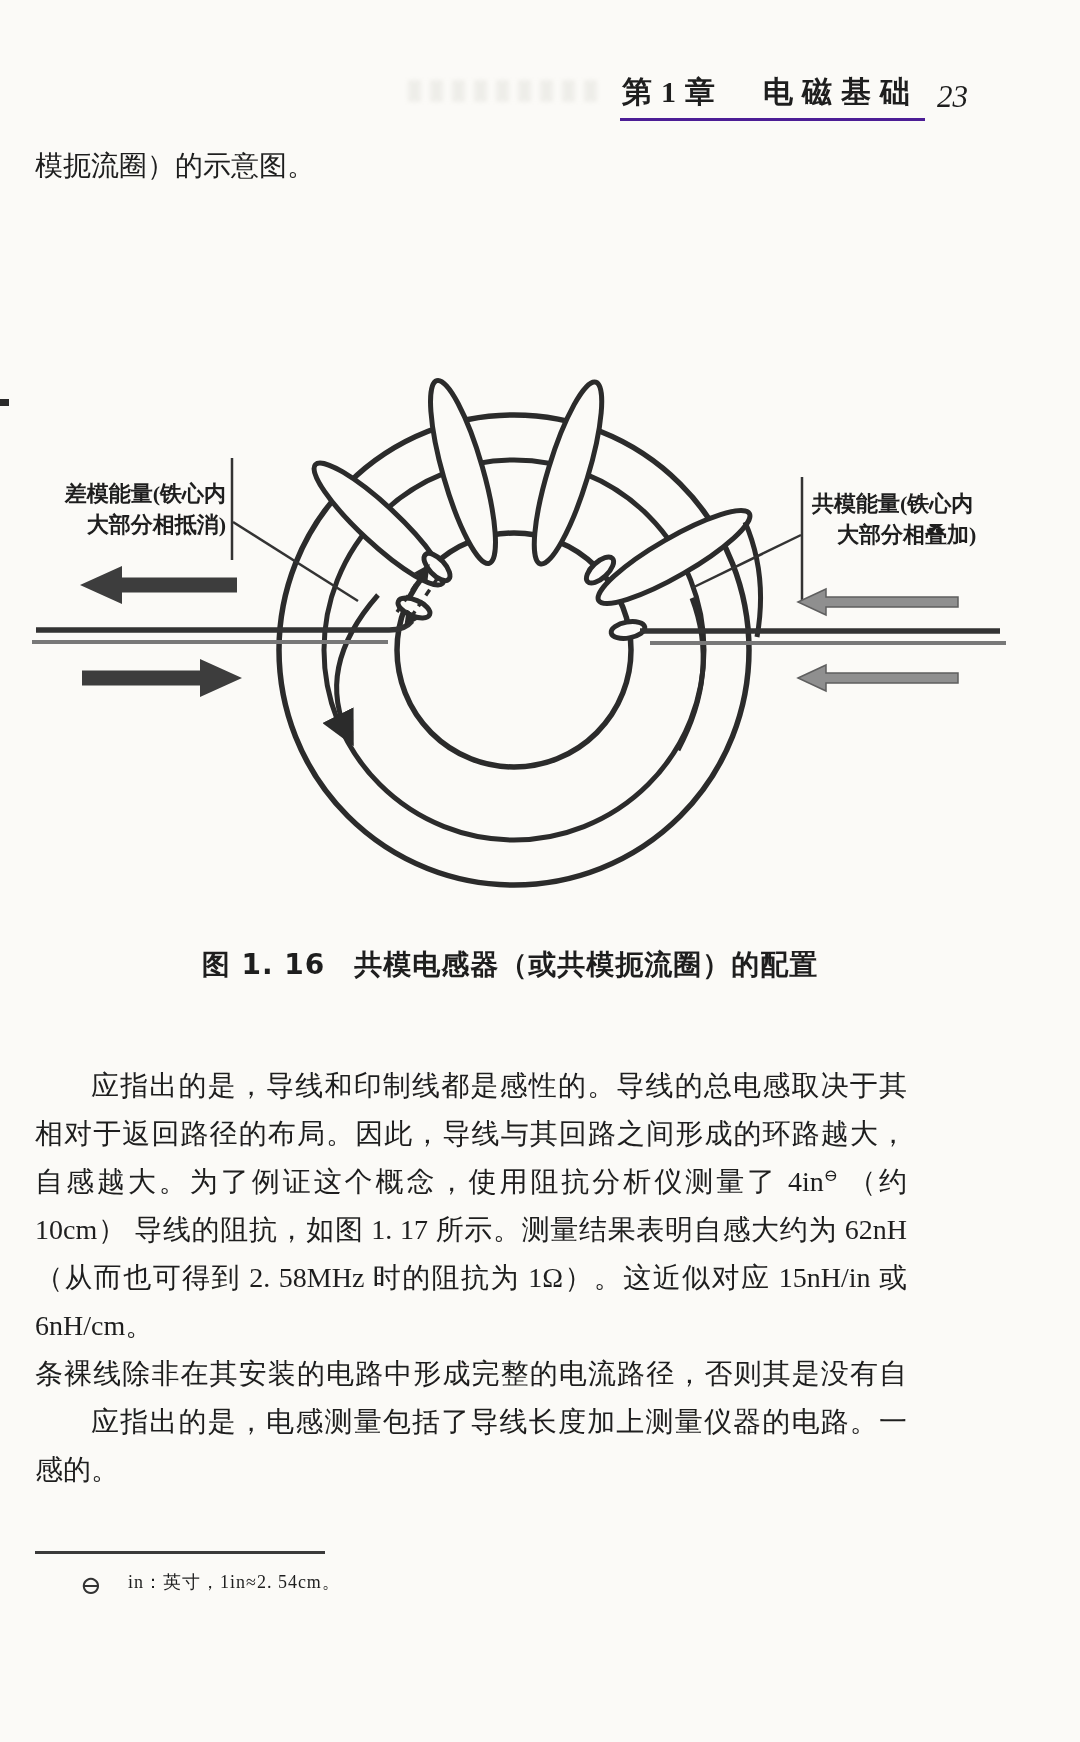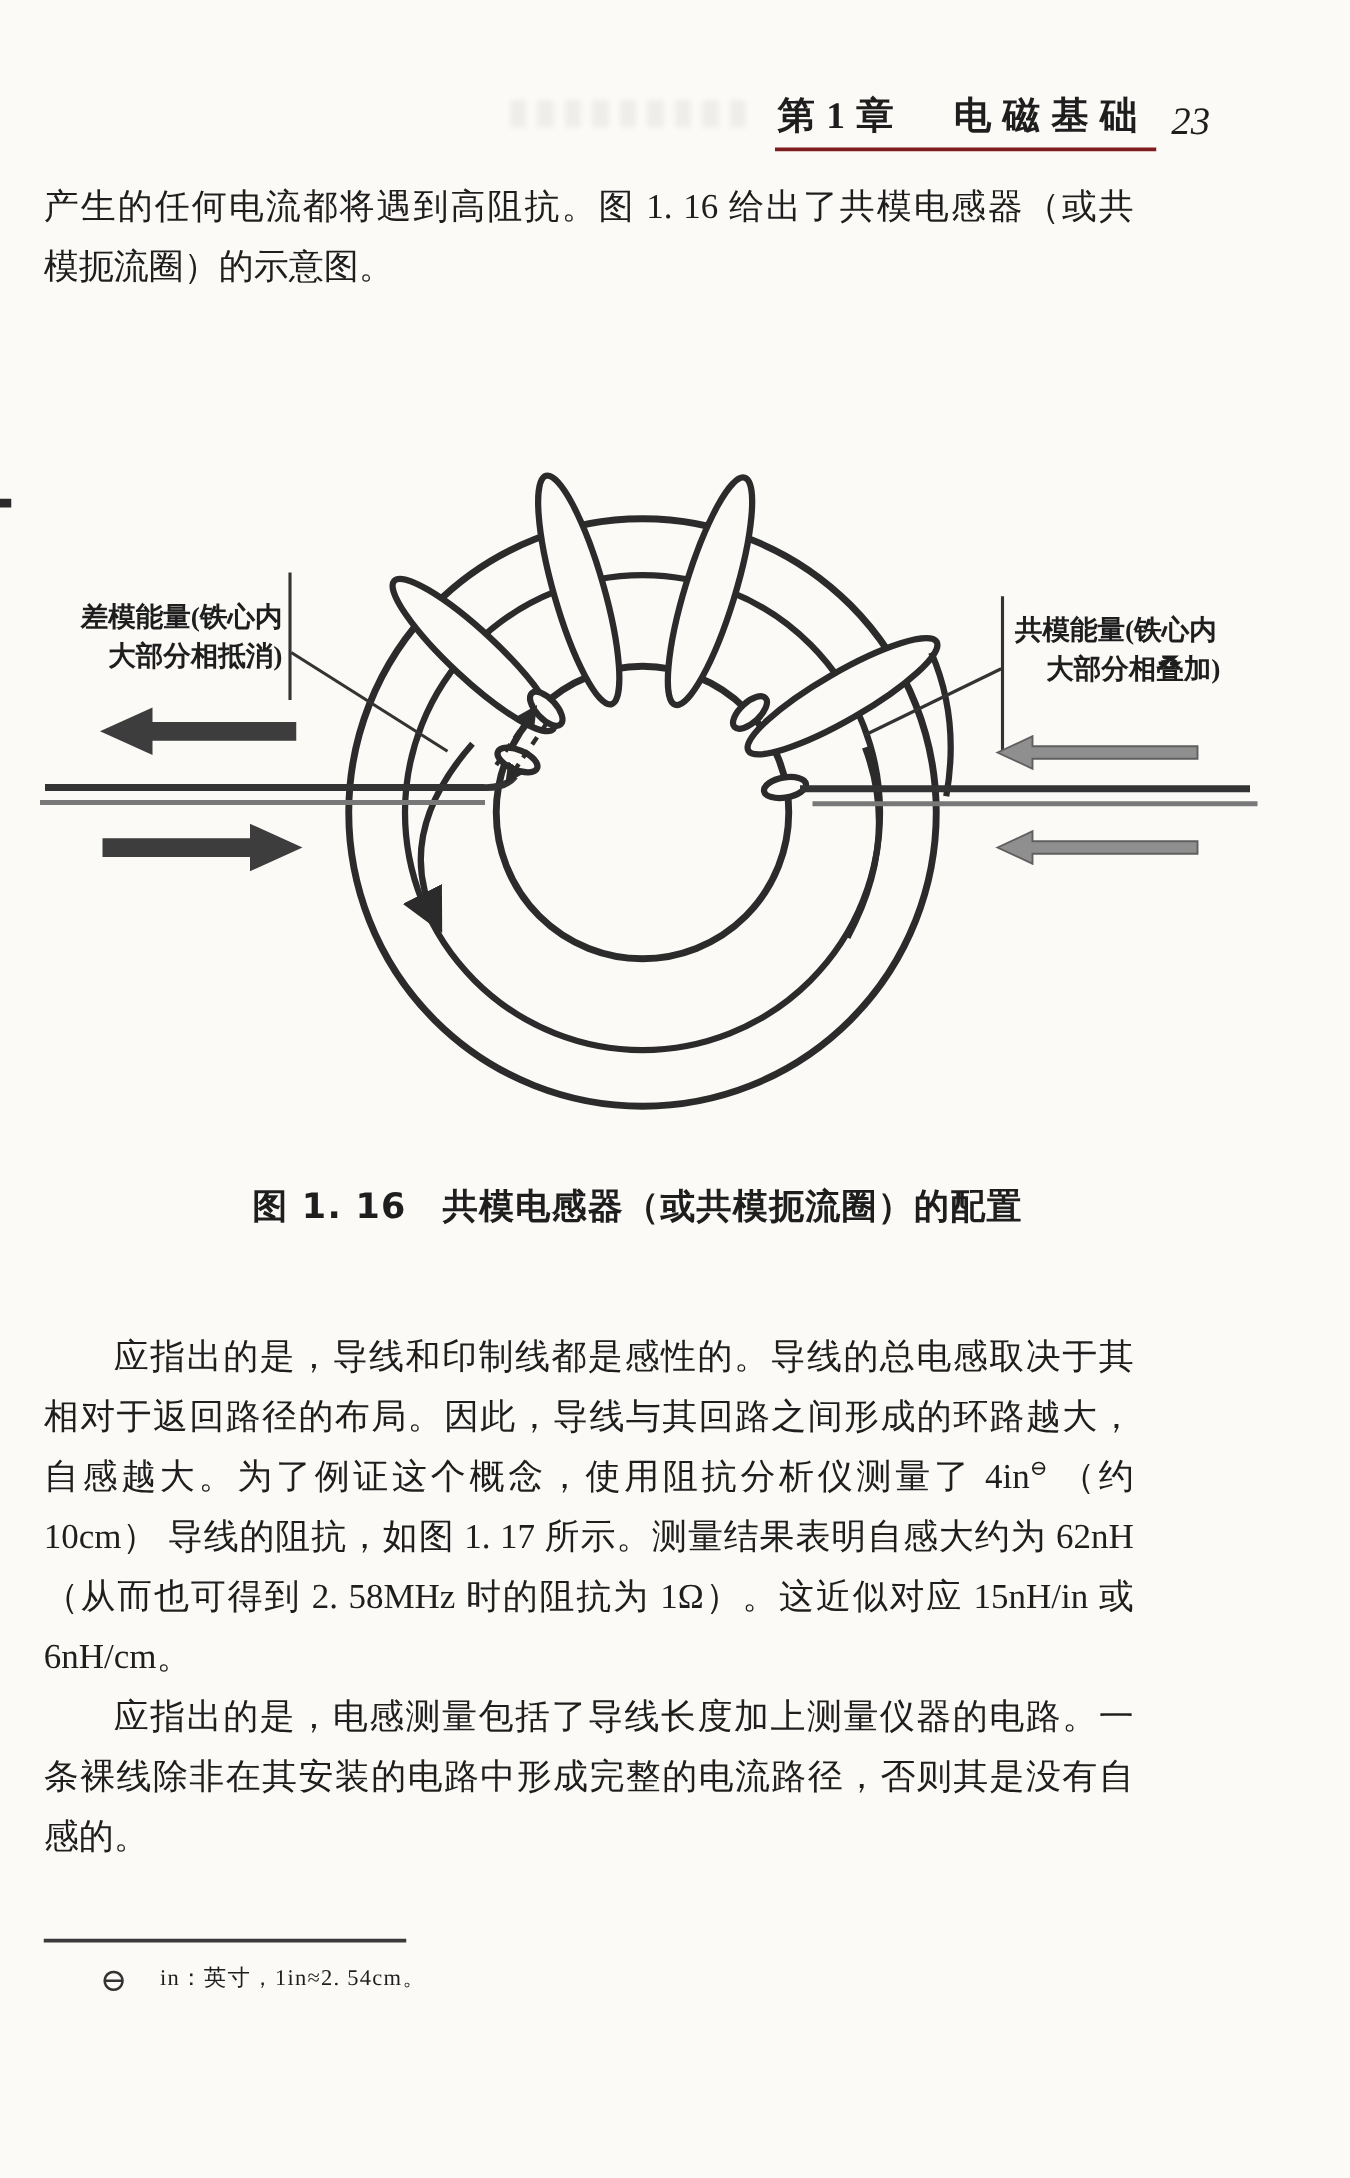--- a/index.html
+++ b/index.html
@@ -6,21 +6,21 @@
   body{
     width:1080px;height:1742px;position:relative;
     background:#fbfaf7;
     font-family:"Liberation Serif","DejaVu Serif",serif;
     color:#1e1e1e;overflow:hidden;
   }
   
   .hdr{position:absolute;top:72px;left:620px;display:flex;align-items:flex-end;}
   .hdr-title{
     font-size:30px;font-weight:bold;letter-spacing:9px;
-    border-bottom:3px solid #7f1d1d;padding:0 6px 5px 2px;white-space:nowrap;
+    border-bottom:3px solid #4c1d95;padding:0 6px 5px 2px;white-space:nowrap;
   }
   .hdr-page{font-size:31px;font-style:italic;margin-left:12px;padding-bottom:6px;}
   .ghost{
     position:absolute;top:80px;left:408px;width:195px;height:22px;
     background:repeating-linear-gradient(90deg,#cfcfc8 0 13px,transparent 13px 22px);
     opacity:.28;filter:blur(2px);
   }
   .edge-tick{position:absolute;left:0;top:399px;width:9px;height:7px;background:#2a2a2a;}
   
   .para{position:absolute;left:35px;width:872px;}
@@ -53,34 +53,33 @@
 
 <div class="ghost"></div>
 <div class="edge-tick"></div>
 
 <div class="hdr">
   <span class="hdr-title">第1章　电磁基础</span>
   <span class="hdr-page">23</span>
 </div>
 
 <div class="para" style="top:142px">
-    <div class="line">产生的任何电流都将遇到高阻抗。图 1. 16 给出了共模电感器（或共</div>
     <div class="line last">模扼流圈）的示意图。</div>
   </div>
 <div class="para" style="top:1062px">
     <div class="line ind">应指出的是，导线和印制线都是感性的。导线的总电感取决于其</div>
     <div class="line">相对于返回路径的布局。因此，导线与其回路之间形成的环路越大，</div>
     <div class="line">自感越大。为了例证这个概念，使用阻抗分析仪测量了 4in<sup class="fnref">⊖</sup> （约</div>
     <div class="line">10cm） 导线的阻抗，如图 1. 17 所示。测量结果表明自感大约为 62nH</div>
     <div class="line">（从而也可得到 2. 58MHz 时的阻抗为 1Ω）。这近似对应 15nH/in 或</div>
     <div class="line last">6nH/cm。</div>
   </div>
 <div class="para" style="top:1350px">
+    <div class="line">条裸线除非在其安装的电路中形成完整的电流路径，否则其是没有自</div>
     <div class="line ind">应指出的是，电感测量包括了导线长度加上测量仪器的电路。一</div>
-    <div class="line">条裸线除非在其安装的电路中形成完整的电流路径，否则其是没有自</div>
     <div class="line last">感的。</div>
   </div>
 
 <div class="fig">
   <svg width="1080" height="660" viewBox="0 0 1080 660">
     <defs>
       <marker id="ah" viewBox="0 0 10 10" refX="7" refY="5" markerWidth="4.6" markerHeight="4.6" orient="auto-start-reverse">
         <path d="M0 0 L10 5 L0 10 z" fill="#2b2b2b"></path>
       </marker>
       <marker id="ahBig" viewBox="0 0 10 10" refX="7" refY="5" markerWidth="7" markerHeight="7" orient="auto-start-reverse">

